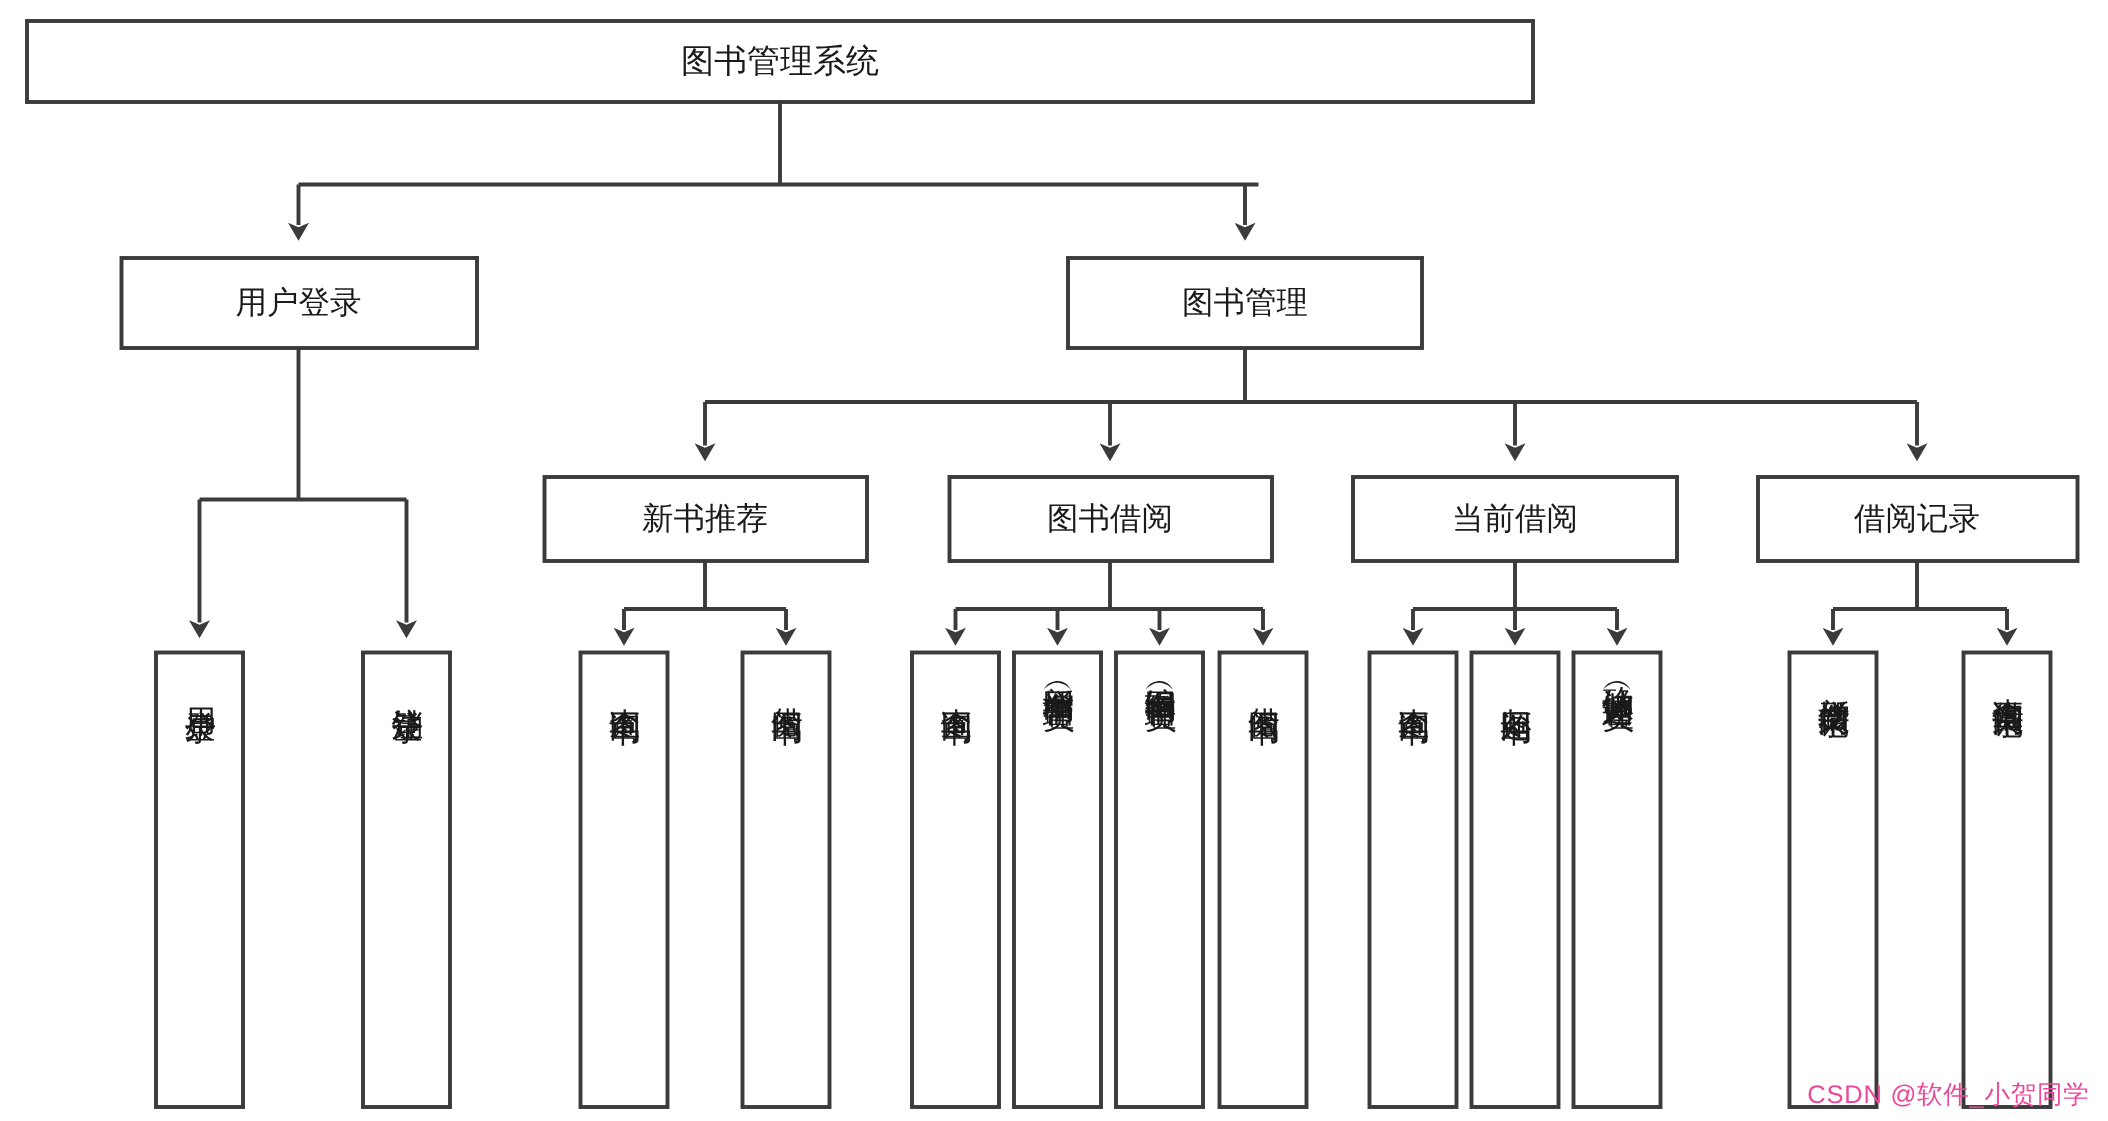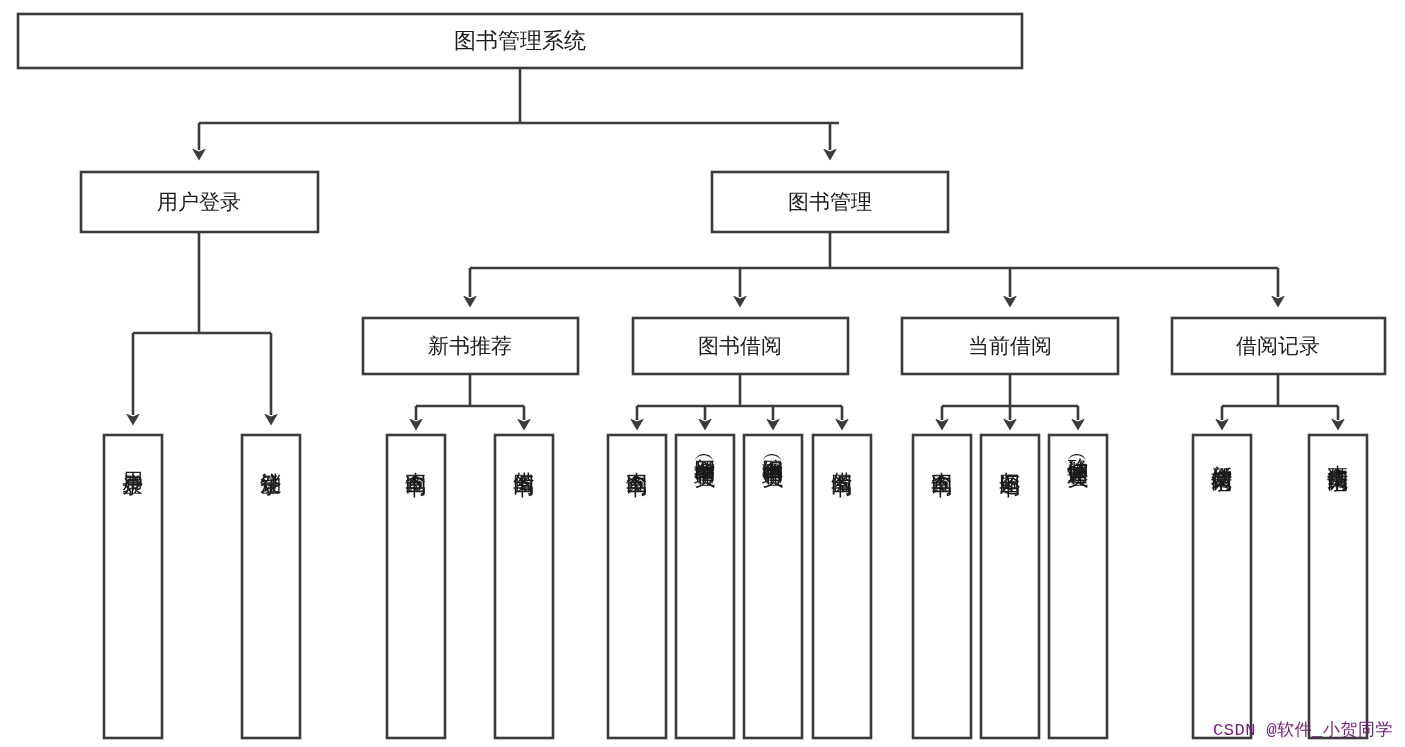--- a/index.html
+++ b/index.html
@@ -64,23 +64,23 @@
     font-size: 21px;
     line-height: 1.02;
     color: #1a1a1a;
     letter-spacing: 1.5px;
     white-space: nowrap;
   }
   .watermark {
     position: absolute;
     right: 12px;
     bottom: 6px;
-    font-family: Liberation Mono, monospace;
+    font-family: Liberation Sans, sans-serif;
     font-size: 17px;
-    color: #701a75;
+    color: #ec4899;
     letter-spacing: 0.5px;
     white-space: nowrap;
   }
 </style>
 </head>
 <body>
 
 <div id="diagram-root">
 
   <svg class="diagram" viewBox="0 0 1405 747" xmlns="http://www.w3.org/2000/svg">

